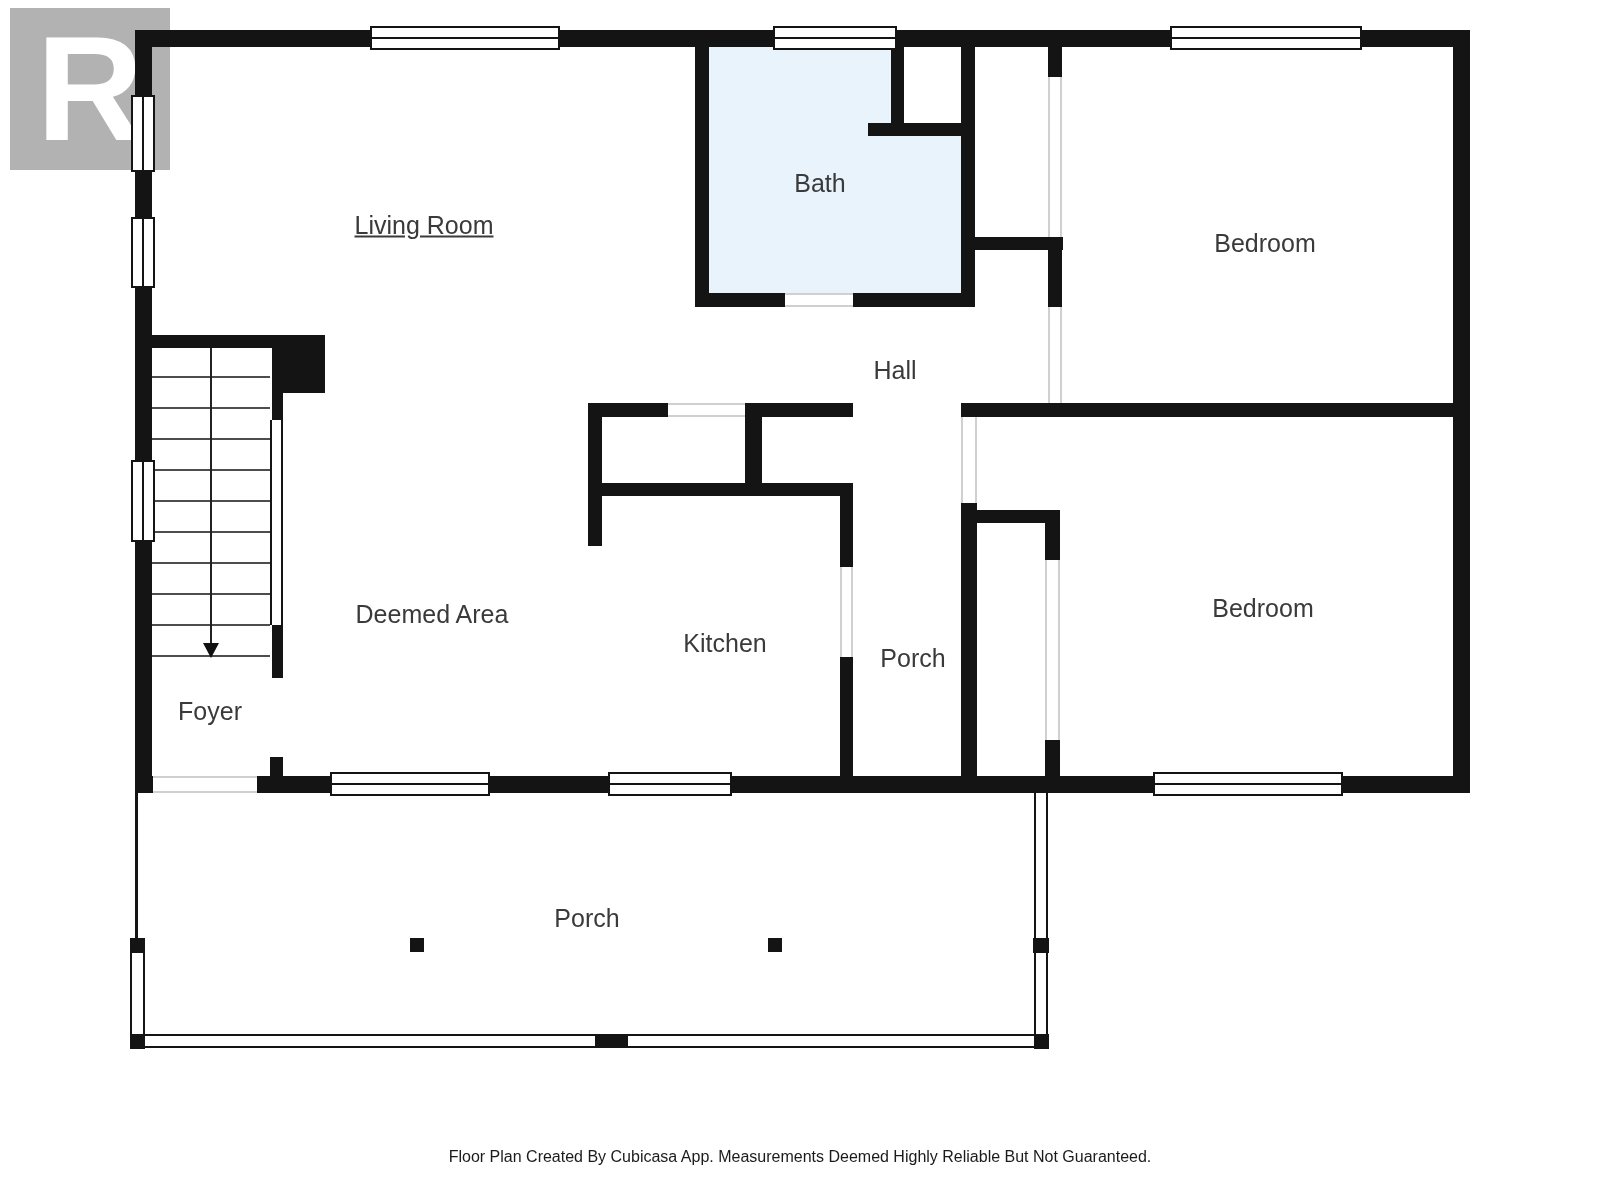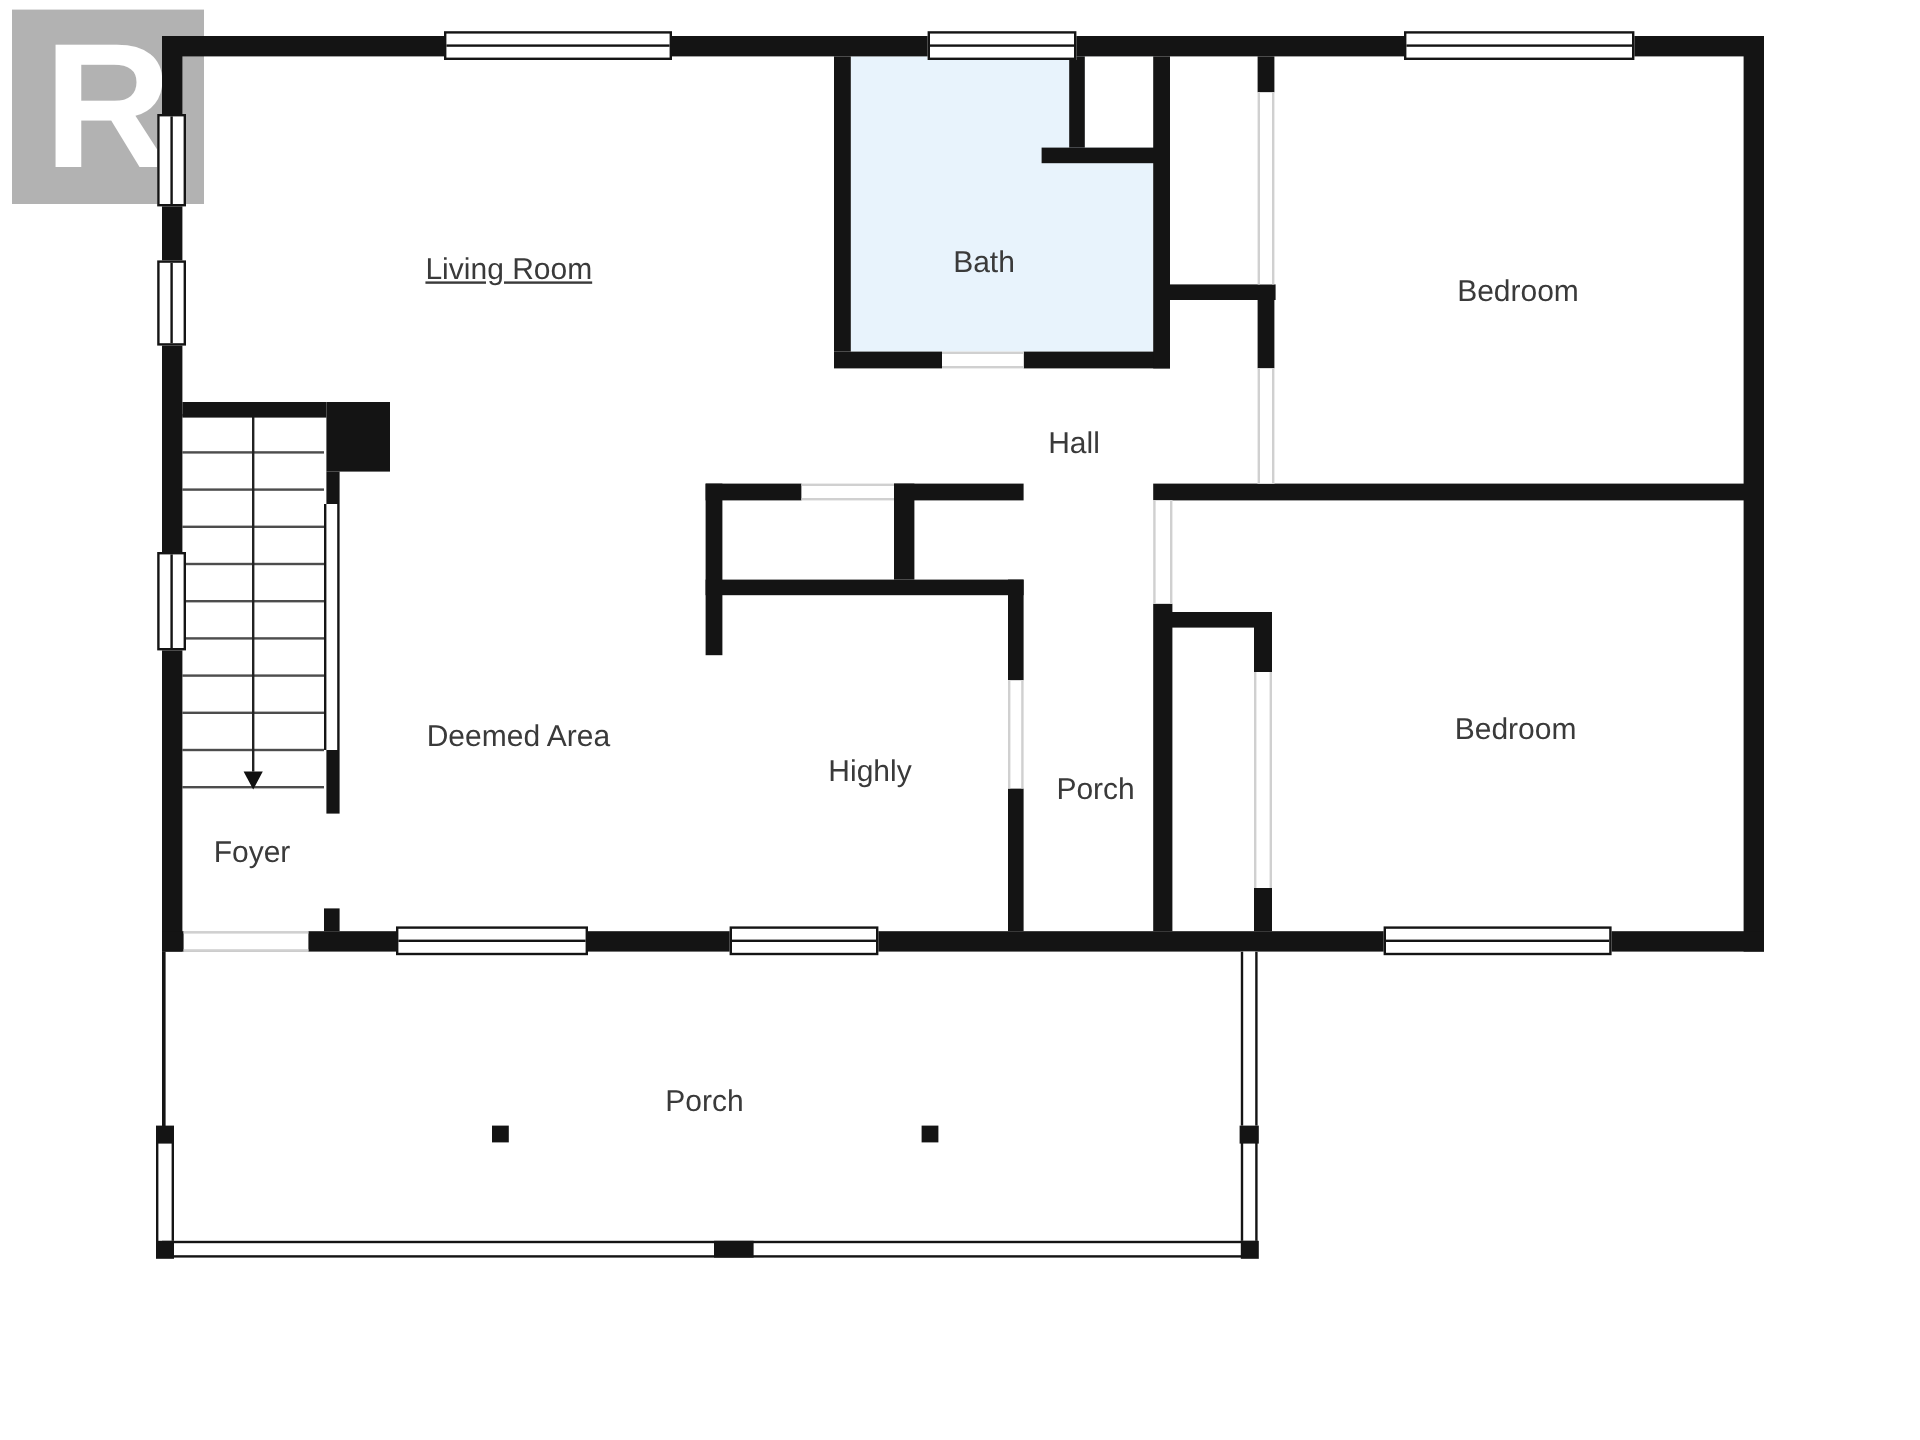--- a/index.html
+++ b/index.html
@@ -34,20 +34,21 @@
   .footer{position:absolute;left:0;right:0;top:1148px;text-align:center;font-size:16px;
           color:#1b1b1b;z-index:5;}
 </style>
 </head>
 <body>
 
 <div id="plan">
   <div class="logo-block">
     <span class="logo-r">R</span>
   </div>
+  <div class="footer">Floor Plan Created By Cubicasa App. Measurements Deemed Highly Reliable But Not Guaranteed.</div>
 <div class="fill" style="left: 709px; top: 47px; width: 252px; height: 246px; background: rgb(232, 243, 252);"></div>
     <div class="fill" style="left: 904px; top: 47px; width: 57px; height: 76px; background: rgb(255, 255, 255);"></div>
     <div class="wall" style="left: 135px; top: 30px; width: 1335px; height: 17px;"></div>
     <div class="wall" style="left: 135px; top: 30px; width: 17px; height: 763px;"></div>
     <div class="wall" style="left: 1453px; top: 30px; width: 17px; height: 763px;"></div>
     <div class="wall" style="left: 135px; top: 776px; width: 1335px; height: 17px;"></div>
     <div class="wall" style="left: 695px; top: 47px; width: 14px; height: 246px;"></div>
     <div class="wall" style="left: 695px; top: 293px; width: 90px; height: 14px;"></div>
     <div class="wall" style="left: 853px; top: 293px; width: 122px; height: 14px;"></div>
     <div class="wall" style="left: 961px; top: 47px; width: 14px; height: 260px;"></div>
@@ -128,22 +129,22 @@
     <div class="rail v" style="left: 1034px; top: 952px; width: 14px; height: 84px;"></div>
     <div class="rail h" style="left: 135px; top: 1034px; width: 913px; height: 14px;"></div>
     <div class="post" style="left: 130px; top: 938px; width: 15px; height: 15px;"></div>
     <div class="post" style="left: 130px; top: 1034px; width: 15px; height: 15px;"></div>
     <div class="post" style="left: 1033px; top: 938px; width: 16px; height: 15px;"></div>
     <div class="post" style="left: 1034px; top: 1034px; width: 15px; height: 15px;"></div>
     <div class="post" style="left: 410px; top: 938px; width: 14px; height: 14px;"></div>
     <div class="post" style="left: 768px; top: 938px; width: 14px; height: 14px;"></div>
     <div class="post" style="left: 595px; top: 1034px; width: 33px; height: 14px;"></div>
     <div class="room-label" style="left: 424px; top: 225px; width: auto; height: auto; text-decoration: underline;">Living Room</div>
-    <div class="room-label" style="left: 820px; top: 183px; width: auto; height: auto; margin-top: 36px;">Bath</div>
+    <div class="room-label" style="left: 820px; top: 183px; width: auto; height: auto;">Bath</div>
     <div class="room-label" style="left: 1265px; top: 243px; width: auto; height: auto;">Bedroom</div>
     <div class="room-label" style="left: 895px; top: 370px; width: auto; height: auto; text-align: right;">Hall</div>
     <div class="room-label" style="left: 432px; top: 614px; width: auto; height: auto;">Deemed Area</div>
-    <div class="room-label" style="left: 725px; top: 643px; width: auto; height: auto;">Highly</div>
+    <div class="room-label" style="left: 725px; top: 643px; width: auto; height: auto;">Kitchen</div>
     <div class="room-label" style="left: 913px; top: 658px; width: auto; height: auto;">Porch</div>
     <div class="room-label" style="left: 1263px; top: 608px; width: auto; height: auto;">Bedroom</div>
     <div class="room-label" style="left: 210px; top: 711px; width: auto; height: auto;">Foyer</div>
     <div class="room-label" style="left: 587px; top: 918px; width: auto; height: auto;">Porch</div>
   </div>
 
 </body></html>

